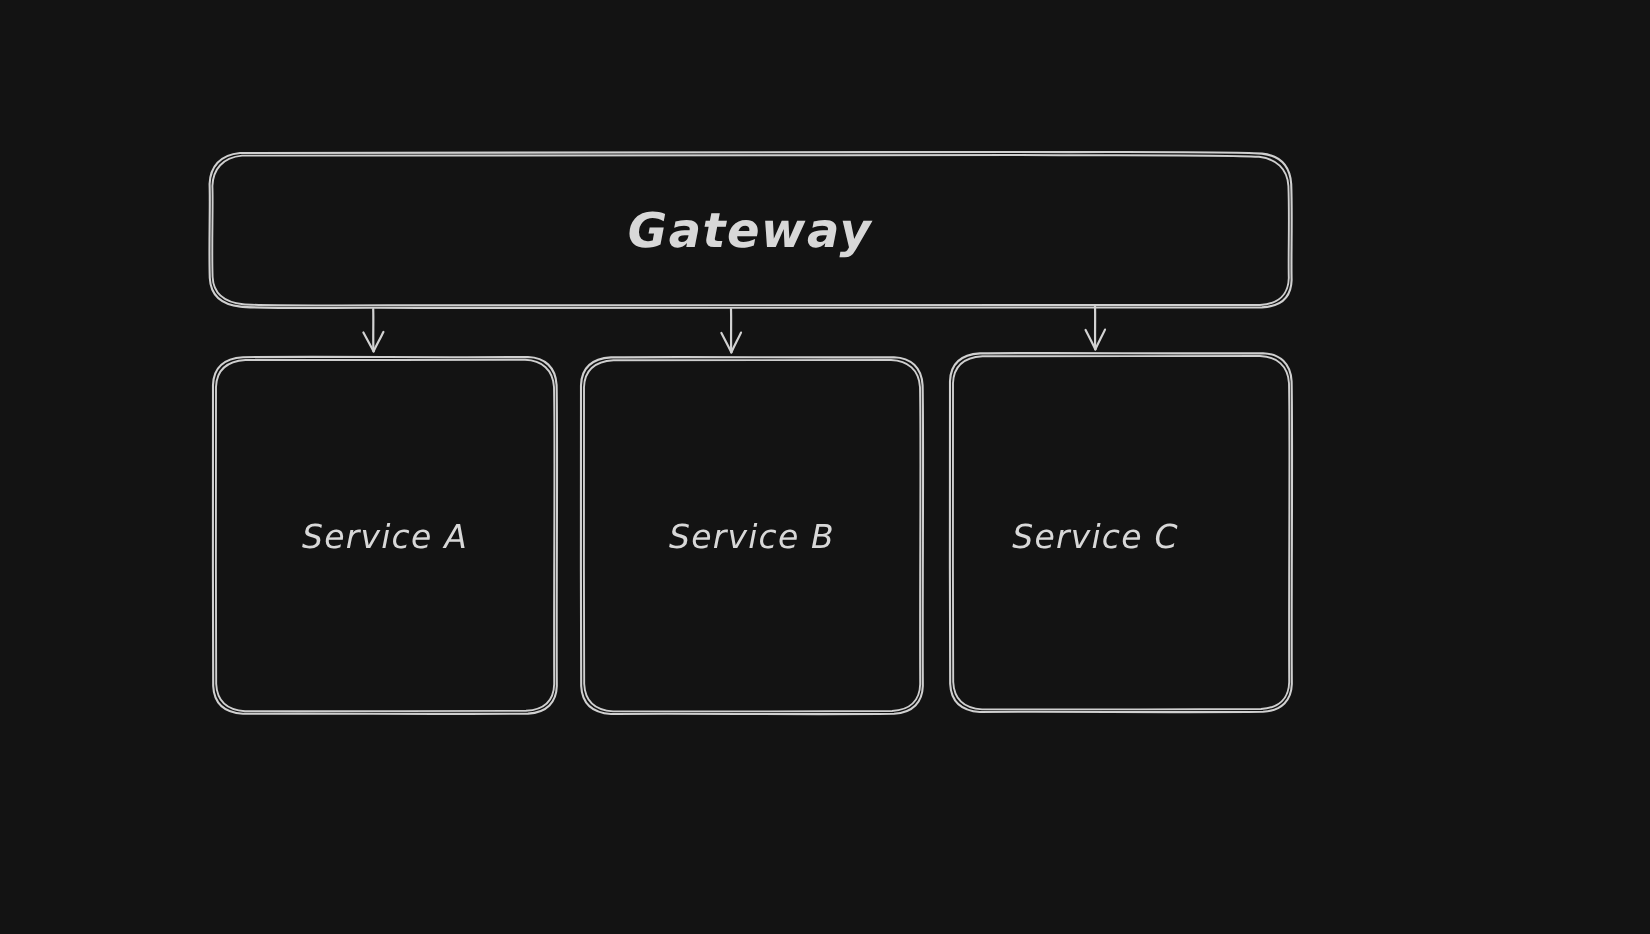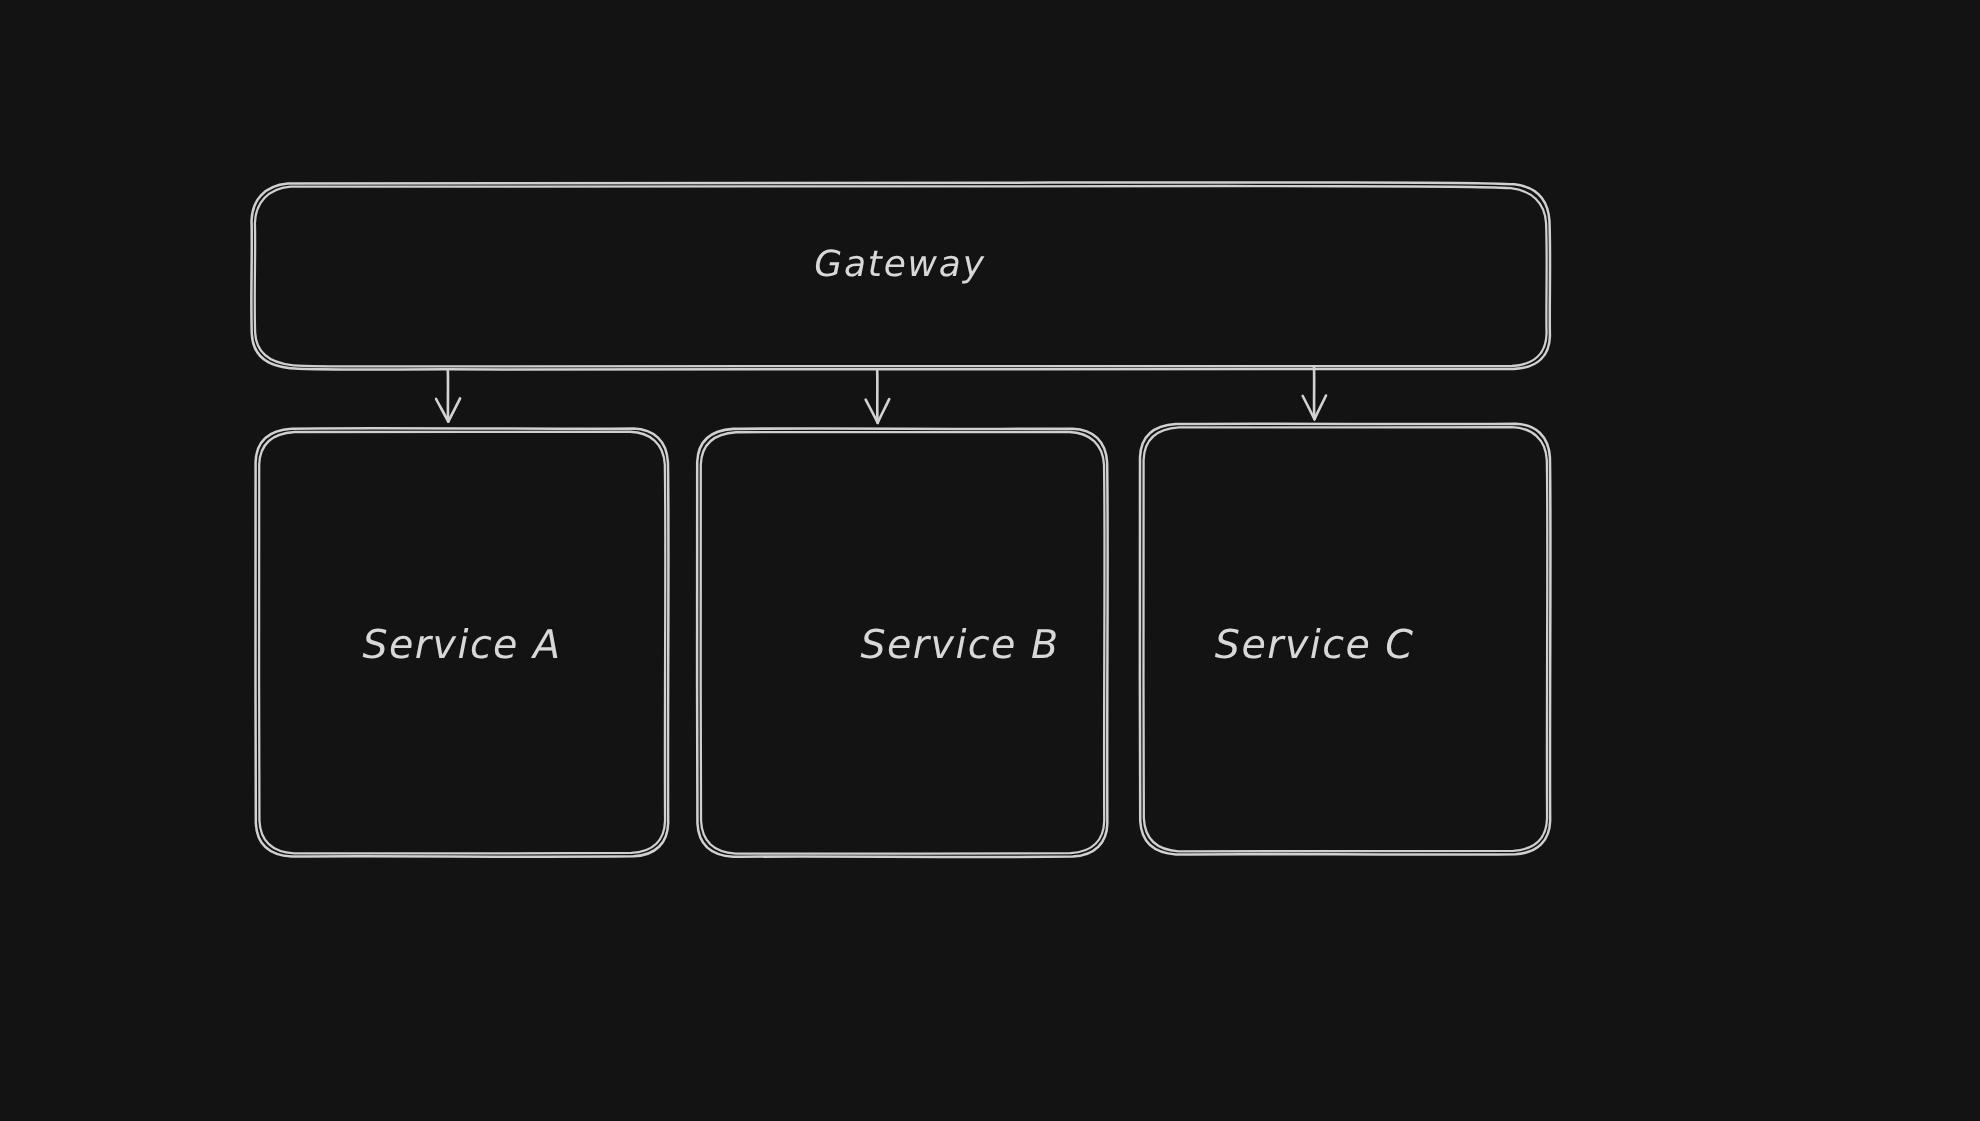--- a/index.html
+++ b/index.html
@@ -29,24 +29,24 @@
   }
   .node-label {
     position: absolute;
     color: #d8d8d8;
     font-family: "DejaVu Sans", sans-serif;
     white-space: nowrap;
     -webkit-font-smoothing: antialiased;
     text-rendering: geometricPrecision;
   }
   .gateway-label {
-    font-size: 30px;
+    font-size: 48px;
     letter-spacing: 1.5px;
     font-style: italic;
-    font-weight: 400;
+    font-weight: 700;
   }
   .service-label {
     font-size: 33px;
     letter-spacing: 1.2px;
     font-style: italic;
     font-weight: 400;
   }
   .sketch-stroke {
     fill: none;
     stroke: #d0d0d0;
@@ -181,17 +181,17 @@
                C 952.2 586, 953.8 446, 953.0 383.2
                C 953.6 366.8, 963.2 357.4, 982.4 356.2"></path>
     </g>
 
   </svg>
 
   <div class="node-label gateway-label" style="left:0; top:203px; width:1500px; text-align:center;">Gateway</div>
 
   <div class="node-label service-label" style="left:213px; top:517px; width:344px; text-align:center;">Service A</div>
 
-  <div class="node-label service-label" style="left:581px; top:517px; width:342px; text-align:center;padding-left:48px;">Service B</div>
+  <div class="node-label service-label" style="left:581px; top:517px; width:342px; text-align:center;">Service B</div>
 
   <div class="node-label service-label" style="left:950px; top:517px; width:291px; text-align:center;">Service C</div>
 
 </div>
 
 </body></html>

